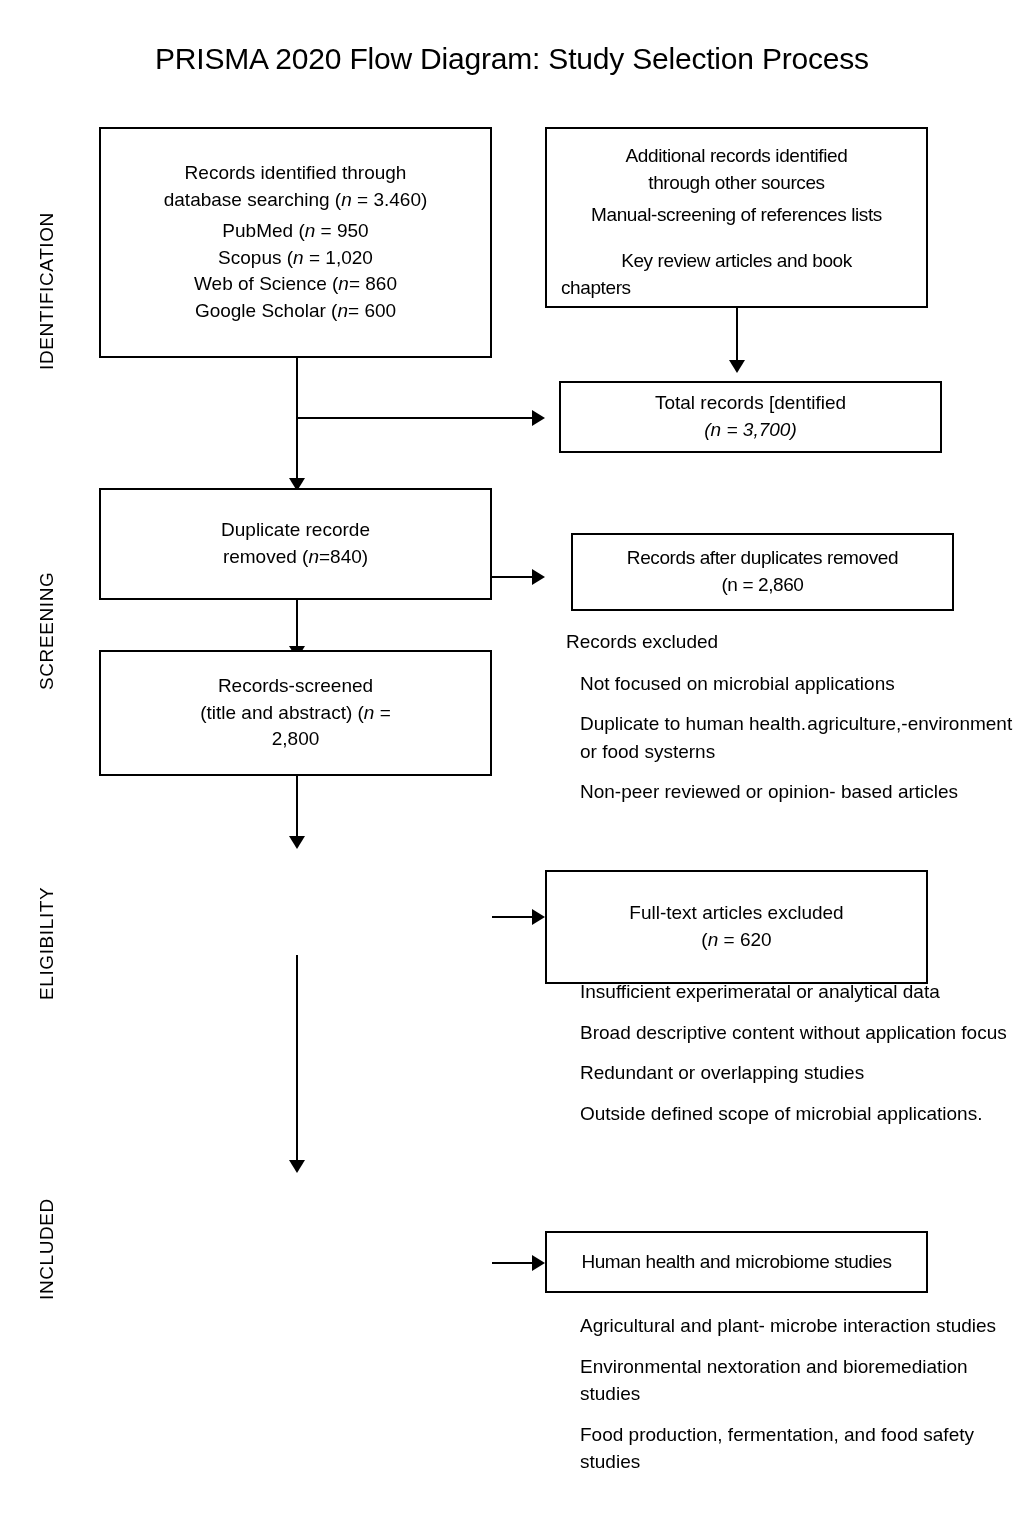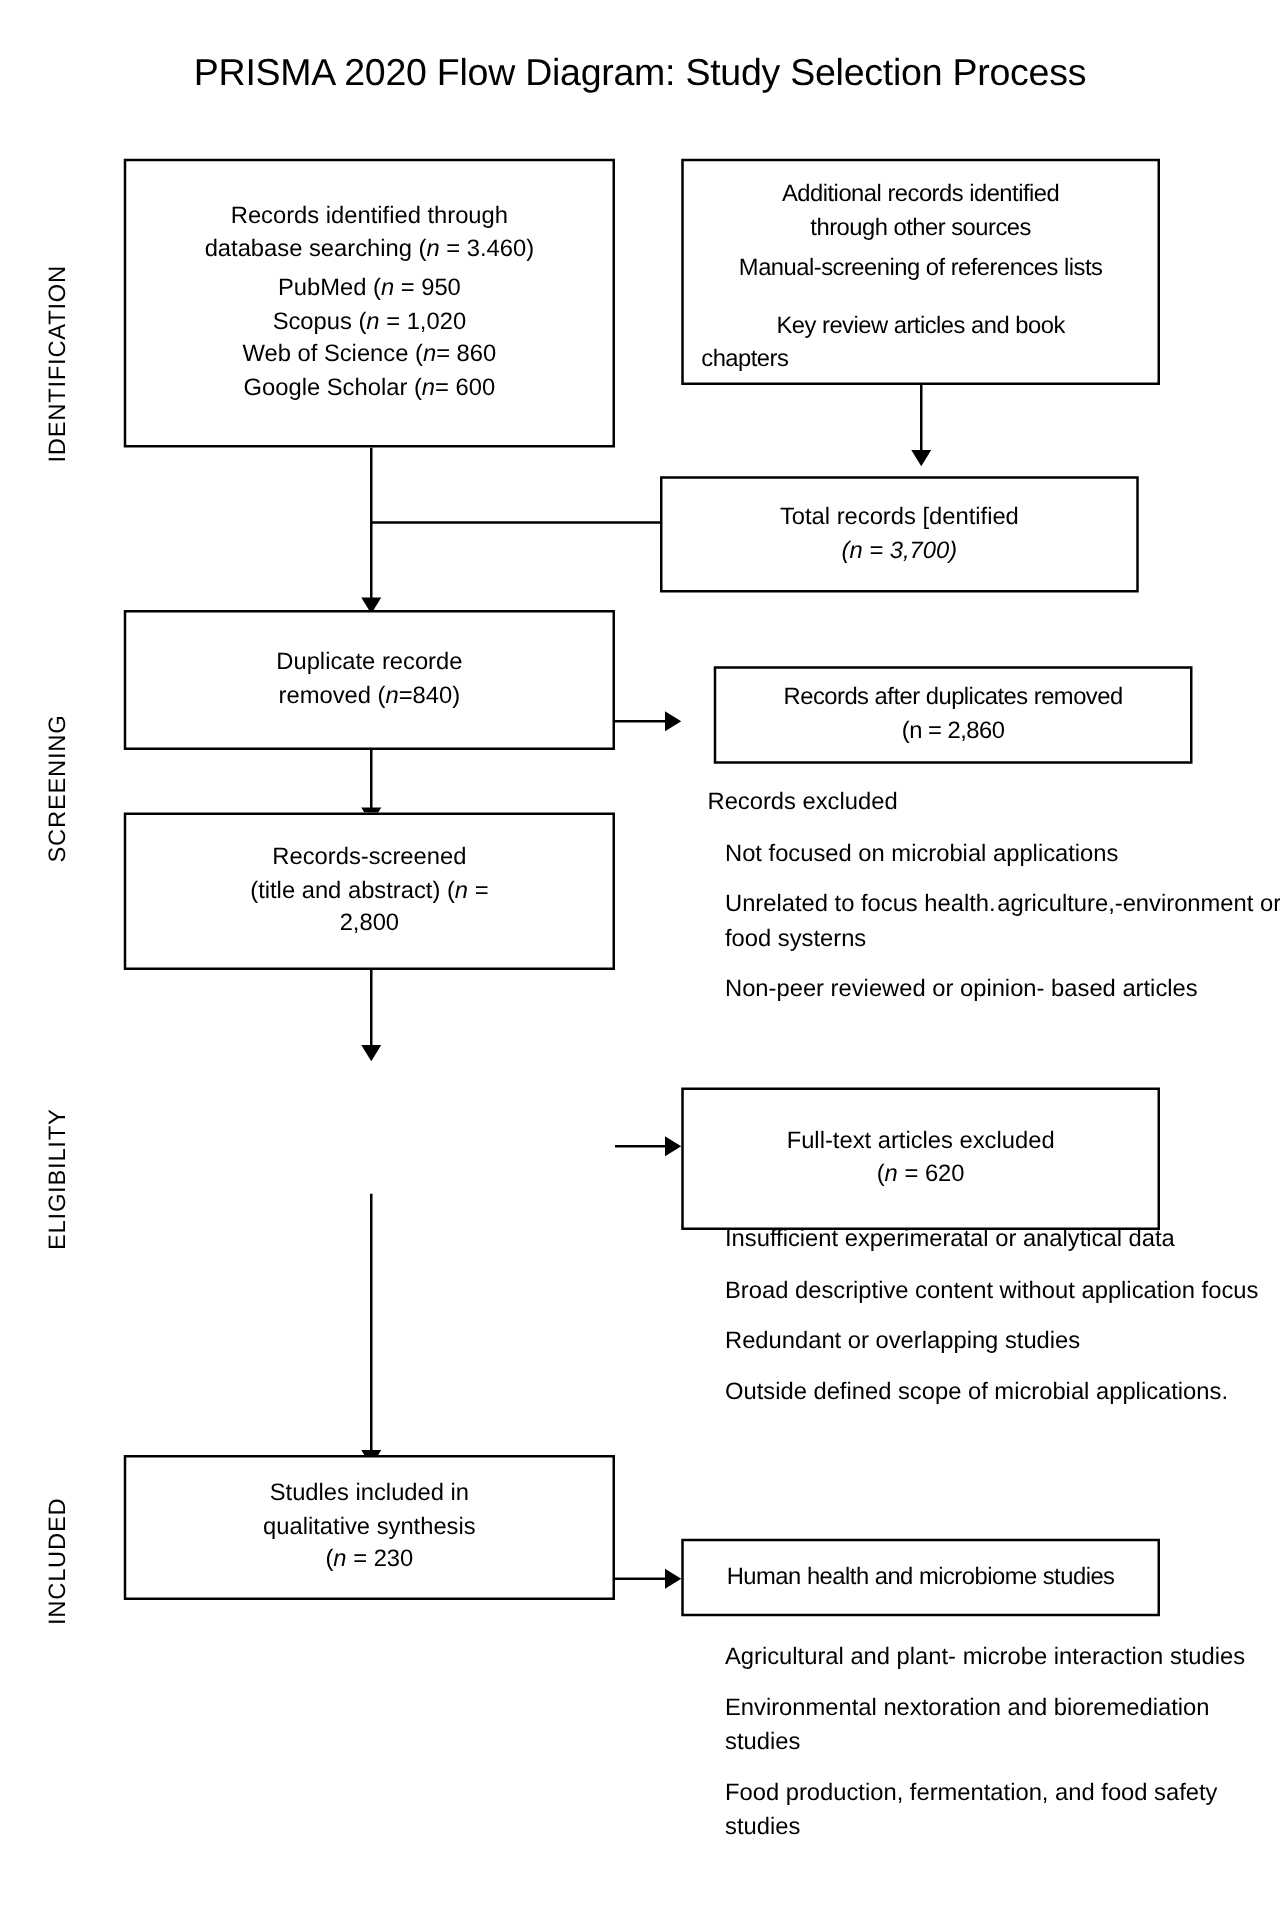--- a/index.html
+++ b/index.html
@@ -154,21 +154,21 @@
   </div>
 
   <div class="box narrowtext" style="left:545px; top:127px; width:383px; height:181px; justify-content:flex-start; padding-top:14px;">
     <span class="ln">Additional records identified</span>
     <span class="ln">through other sources</span>
     <span class="ln" style="margin-top:5px;">Manual-screening of references lists</span>
     <span class="ln" style="margin-top:19px;">Key review articles and book</span>
     <span class="ln" style="align-self:flex-start; padding-left:6px;">chapters</span>
   </div>
 
-  <div class="box" style="left:528px; top:381px; width:383px; height:93px;">
+  <div class="box" style="left:559px; top:381px; width:383px; height:72px;">
     <span class="ln">Total records [dentified</span>
     <span class="ln ital">(n = 3,700)</span>
   </div>
 
   <div class="box" style="left:99px; top:488px; width:393px; height:112px;">
     <span class="ln">Duplicate recorde</span>
     <span class="ln"><span>removed (</span><i class="n">n</i><span>=840)</span></span>
   </div>
 
   <div class="box narrowtext" style="left:545px; top:533px; width:383px; height:78px;margin-left:26px;">
@@ -181,37 +181,32 @@
     <span class="ln"><span>(title and abstract) (</span><i class="n">n</i><span> =</span></span>
     <span class="ln">2,800</span>
   </div>
 
 
   <div class="box" style="left:545px; top:870px; width:383px; height:114px;">
     <span class="ln">Full-text articles excluded</span>
     <span class="ln"><span>(</span><i class="n">n</i><span> = 620</span></span>
   </div>
 
-  <div class="box" style="left:99px; top:1164px; width:393px; height:116px;">
-    <span class="ln">Studles included in</span>
-    <span class="ln">qualitative synthesis</span>
-    <span class="ln"><span>(</span><i class="n">n</i><span> = 230</span></span>
-  </div>
 
   <div class="box narrowtext" style="left:545px; top:1231px; width:383px; height:62px;">
     <span class="ln">Human health and microbiome studies</span>
   </div>
 
   <div class="listblock" style="left:566px; top:628px; width:460px;">
     <span class="hd">Records excluded</span>
     <span class="li first">
       <span class="ln">Not focused on microbial applications</span>
     </span>
     <span class="li">
-      <span class="ln">Unrelated to focus health.</span>
+      <span class="ln">Duplicate to human health.</span>
       <span class="ln" style="margin-left:-4px;">agriculture,-environment or food systerns</span>
     </span>
     <span class="li">
       <span class="ln">Non-peer reviewed or opinion-</span>
       <span class="ln">based articles</span>
     </span>
   </div>
 
   <div class="listblock" style="left:566px; top:978px; width:460px;">
     <span class="li first" style="margin-top:0;">

